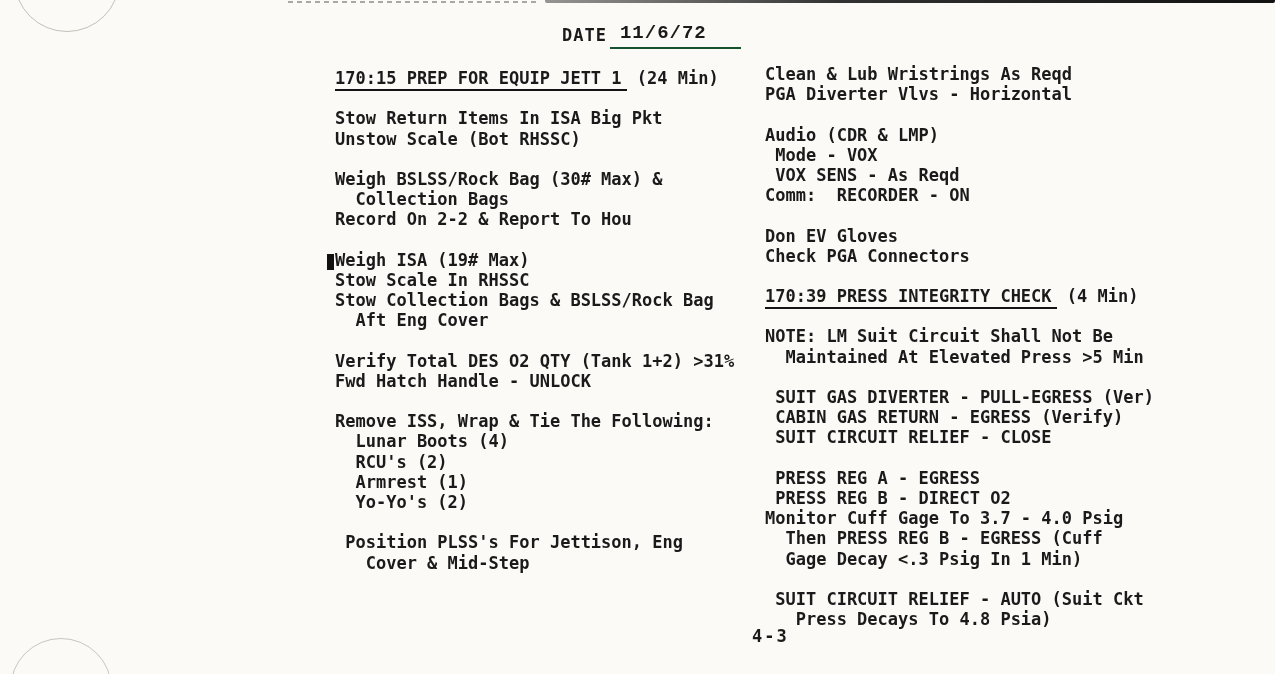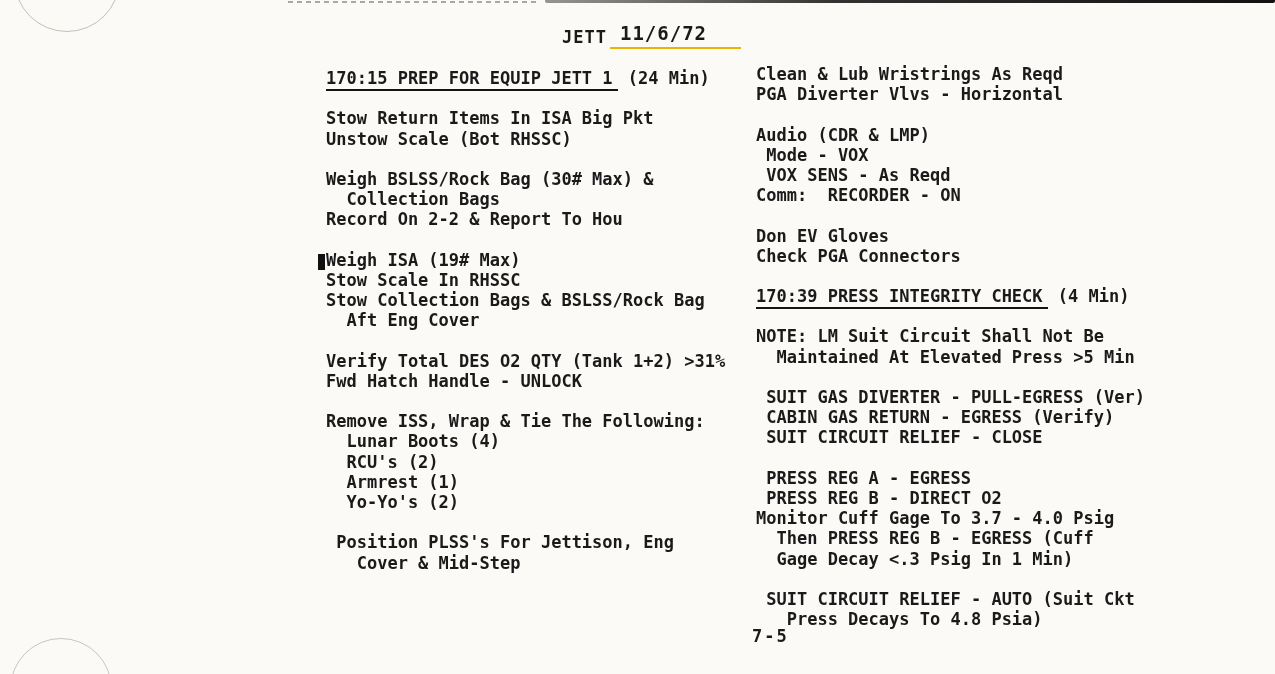--- a/index.html
+++ b/index.html
@@ -38,31 +38,32 @@
   .hole.top{width:104px;height:104px;left:14px;top:-74px;}
   .hole.bottom{width:100px;height:100px;left:10px;top:638px;border-color:rgba(150,144,132,.5);}
   
   .date-row{
     position:absolute;left:562px;top:22px;
     font-weight:bold;font-size:17px;white-space:nowrap;
   }
   .date-label{display:inline-block;transform:translateY(3px);letter-spacing:1px;}
   .date-line{
     display:inline-block;margin-left:3px;
-    border-bottom:2px solid #eab308;
+    border-bottom:2px solid #14532d;
     padding:0 34px 3px 10px;
-    font-size:19px;letter-spacing:1px;
+    font-size:19px;letter-spacing:1px;font-family:Liberation Mono, monospace;
   }
   
   .col{
     position:absolute;
     font-size:17px;font-weight:bold;
     line-height:20.2px;
     white-space:pre;
     letter-spacing:0;
+    margin-left:9px;
   }
   .col-left{left:326px;top:68px;}
   .col-right{left:756px;top:64px;}
   .tl{height:20.2px;}
   .u{
     border-bottom:2px solid #141414;
     padding-bottom:1px;padding-right:5px;
   }
   .marker{
     display:inline-block;width:7px;height:16px;
@@ -79,22 +80,22 @@
 
 <div class="page">
 
   <div class="edge-streak-a"></div>
   <div class="edge-streak-b"></div>
 
   <div class="hole top"></div>
   <div class="hole bottom"></div>
 
   <div class="date-row">
-    <span class="date-label">JETT</span><span class="date-line">11/6/72</span>
+    <span class="date-label">DATE</span><span class="date-line">11/6/72</span>
   </div>
 
   <div class="col col-left"><div class="tl"><span class="u">170:15 PREP FOR EQUIP JETT 1</span> (24 Min)</div><div class="tl">&nbsp;</div><div class="tl">Stow Return Items In ISA Big Pkt</div><div class="tl">Unstow Scale (Bot RHSSC)</div><div class="tl">&nbsp;</div><div class="tl">Weigh BSLSS/Rock Bag (30# Max) &amp;</div><div class="tl">  Collection Bags</div><div class="tl">Record On 2-2 &amp; Report To Hou</div><div class="tl">&nbsp;</div><div class="tl"><span class="marker"></span>Weigh ISA (19# Max)</div><div class="tl">Stow Scale In RHSSC</div><div class="tl">Stow Collection Bags &amp; BSLSS/Rock Bag</div><div class="tl">  Aft Eng Cover</div><div class="tl">&nbsp;</div><div class="tl">Verify Total DES O2 QTY (Tank 1+2) &gt;31%</div><div class="tl">Fwd Hatch Handle - UNLOCK</div><div class="tl">&nbsp;</div><div class="tl">Remove ISS, Wrap &amp; Tie The Following:</div><div class="tl">  Lunar Boots (4)</div><div class="tl">  RCU's (2)</div><div class="tl">  Armrest (1)</div><div class="tl">  Yo-Yo's (2)</div><div class="tl">&nbsp;</div><div class="tl"> Position PLSS's For Jettison, Eng</div><div class="tl">   Cover &amp; Mid-Step</div></div>
 
   <div class="col col-right"><div class="tl">Clean &amp; Lub Wristrings As Reqd</div><div class="tl">PGA Diverter Vlvs - Horizontal</div><div class="tl">&nbsp;</div><div class="tl">Audio (CDR &amp; LMP)</div><div class="tl"> Mode - VOX</div><div class="tl"> VOX SENS - As Reqd</div><div class="tl">Comm:  RECORDER - ON</div><div class="tl">&nbsp;</div><div class="tl">Don EV Gloves</div><div class="tl">Check PGA Connectors</div><div class="tl">&nbsp;</div><div class="tl"><span class="u">170:39 PRESS INTEGRITY CHECK</span> (4 Min)</div><div class="tl">&nbsp;</div><div class="tl">NOTE: LM Suit Circuit Shall Not Be</div><div class="tl">  Maintained At Elevated Press &gt;5 Min</div><div class="tl">&nbsp;</div><div class="tl"> SUIT GAS DIVERTER - PULL-EGRESS (Ver)</div><div class="tl"> CABIN GAS RETURN - EGRESS (Verify)</div><div class="tl"> SUIT CIRCUIT RELIEF - CLOSE</div><div class="tl">&nbsp;</div><div class="tl"> PRESS REG A - EGRESS</div><div class="tl"> PRESS REG B - DIRECT O2</div><div class="tl">Monitor Cuff Gage To 3.7 - 4.0 Psig</div><div class="tl">  Then PRESS REG B - EGRESS (Cuff</div><div class="tl">  Gage Decay &lt;.3 Psig In 1 Min)</div><div class="tl">&nbsp;</div><div class="tl"> SUIT CIRCUIT RELIEF - AUTO (Suit Ckt</div><div class="tl">   Press Decays To 4.8 Psia)</div></div>
 
-  <div class="page-number">7-5</div>
+  <div class="page-number">4-3</div>
 
 </div>
 
 </body></html>

